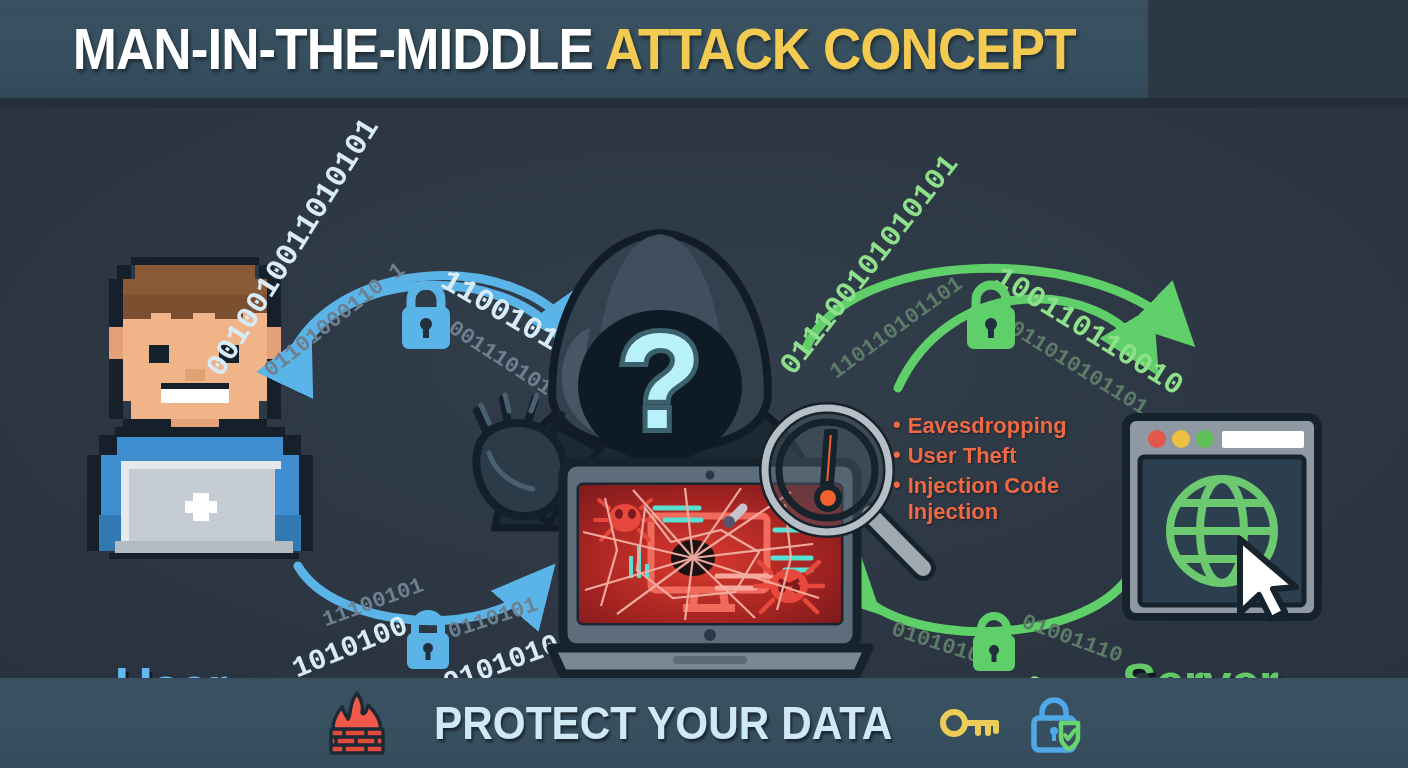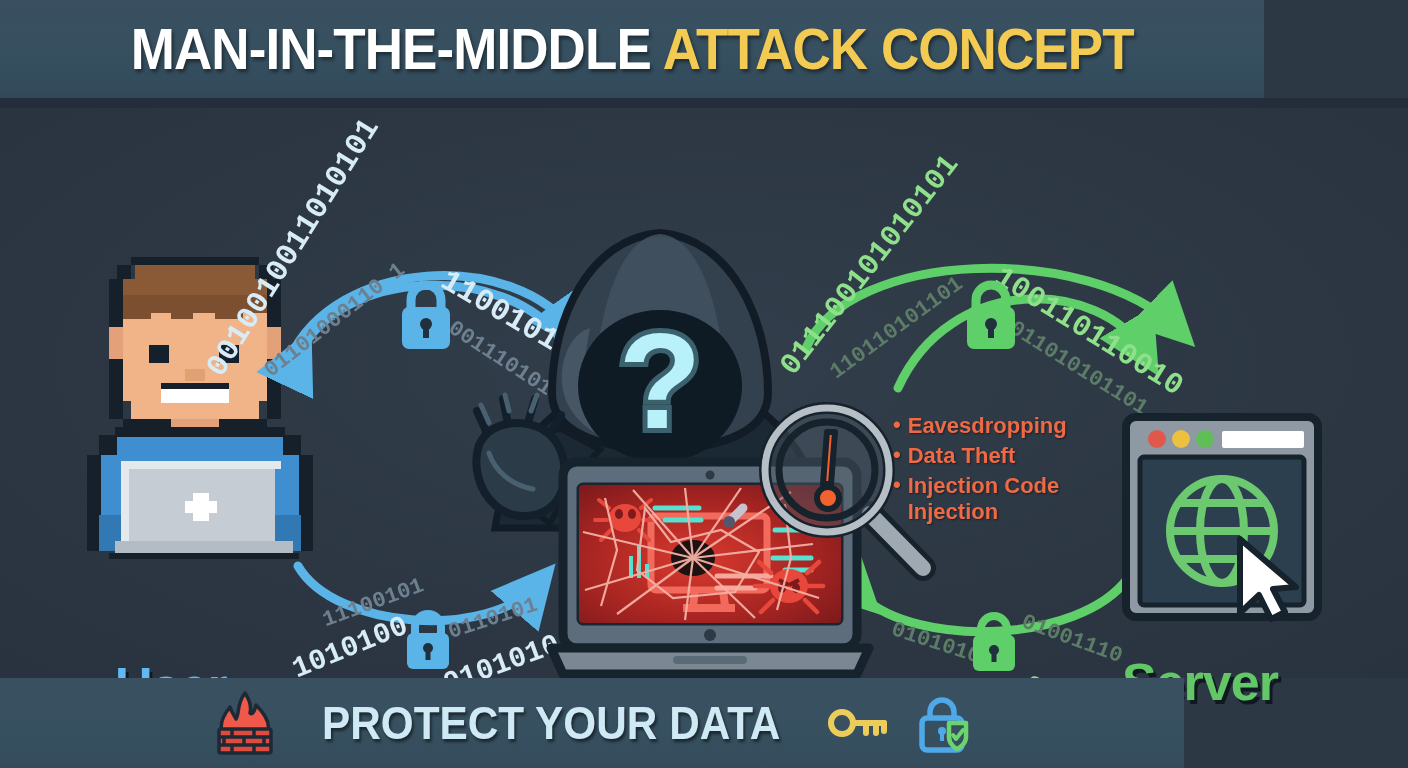--- a/index.html
+++ b/index.html
@@ -1,38 +1,38 @@
 <!DOCTYPE html>
 <html><head>
 <meta charset="utf-8">
 <style>
   html,body{margin:0;padding:0;background:#222b36;}
   body{font-family:"Liberation Sans",sans-serif;}
   #stage{position:relative;width:1408px;height:768px;overflow:hidden;
          background:#2d3845;}
 
   
-  #header{position:absolute;left:0;top:0;width:1264px;height:98px;
+  #header{position:absolute;left:0;top:0;width:1148px;height:98px;
           background:linear-gradient(180deg,#3a4f5f 0%,#365060 55%,#32495a 100%);
           display:flex;align-items:center;justify-content:center;}
   #header-divider{position:absolute;left:0;top:98px;width:1408px;height:10px;
           background:#242e3a;}
   .title{font-size:57px;font-weight:bold;letter-spacing:-1px;
          font-family:"Liberation Sans",sans-serif;
          white-space:nowrap;text-shadow:2px 3px 4px rgba(0,0,0,.45);
          transform:scaleX(.93);}
   .t-white{color:#ffffff;}
   .t-gold{color:#f3cb52;}
 
   
   #main{position:absolute;left:0;top:108px;width:1408px;height:570px;
         background:radial-gradient(ellipse at 50% 45%, #333e4c 0%, #2c3743 60%, #29333f 100%);}
 
   
-  #footer{position:absolute;left:0;top:678px;width:1184px;height:90px;
+  #footer{position:absolute;left:0;top:678px;width:1408px;height:90px;
           background:linear-gradient(180deg,#3a5060 0%,#375060 60%,#344b5b 100%);
           display:flex;align-items:center;justify-content:center;gap:26px;}
   .footer-text{font-size:46px;font-weight:bold;color:#cfe9f5;letter-spacing:0px;
        text-shadow:2px 3px 3px rgba(0,0,0,.5);transform:scaleX(.92);}
 
   
   .abs{position:absolute;}
 
   
   .node-label{position:absolute;font-size:52px;font-weight:bold;
@@ -351,21 +351,21 @@
       <circle cx="73" cy="102" r="11" fill="#f2622e" stroke="#16222c" stroke-width="6"></circle>
     </svg>
 
     <div id="threat-list">
       <div class="threat-item">
         <span class="threat-bullet">•</span>
         <span>Eavesdropping</span>
       </div>
       <div class="threat-item">
         <span class="threat-bullet">•</span>
-        <span>Data Theft</span>
+        <span>User Theft</span>
       </div>
       <div class="threat-item">
         <span class="threat-bullet">•</span>
         <span>Injection Code Injection</span>
       </div>
     </div>
 
     <svg class="abs" style="left:1122px;top:305px;" width="200" height="215">
       <rect x="4" y="4" width="192" height="200" rx="10" fill="#8e99a4" stroke="#16222c" stroke-width="8"></rect>
       <rect x="18" y="44" width="164" height="148" rx="4" fill="#2c3f4e" stroke="#16222c" stroke-width="5"></rect>

